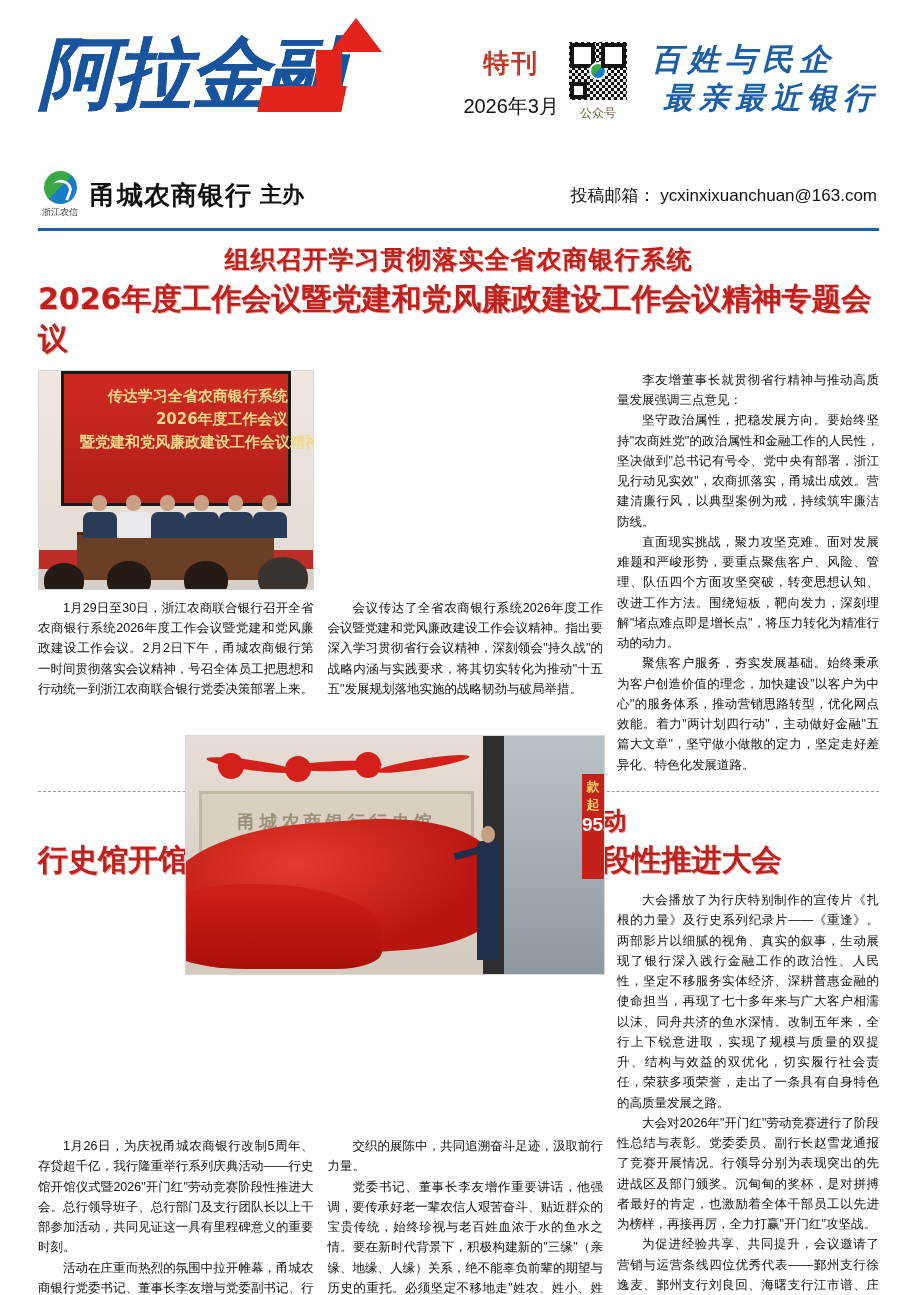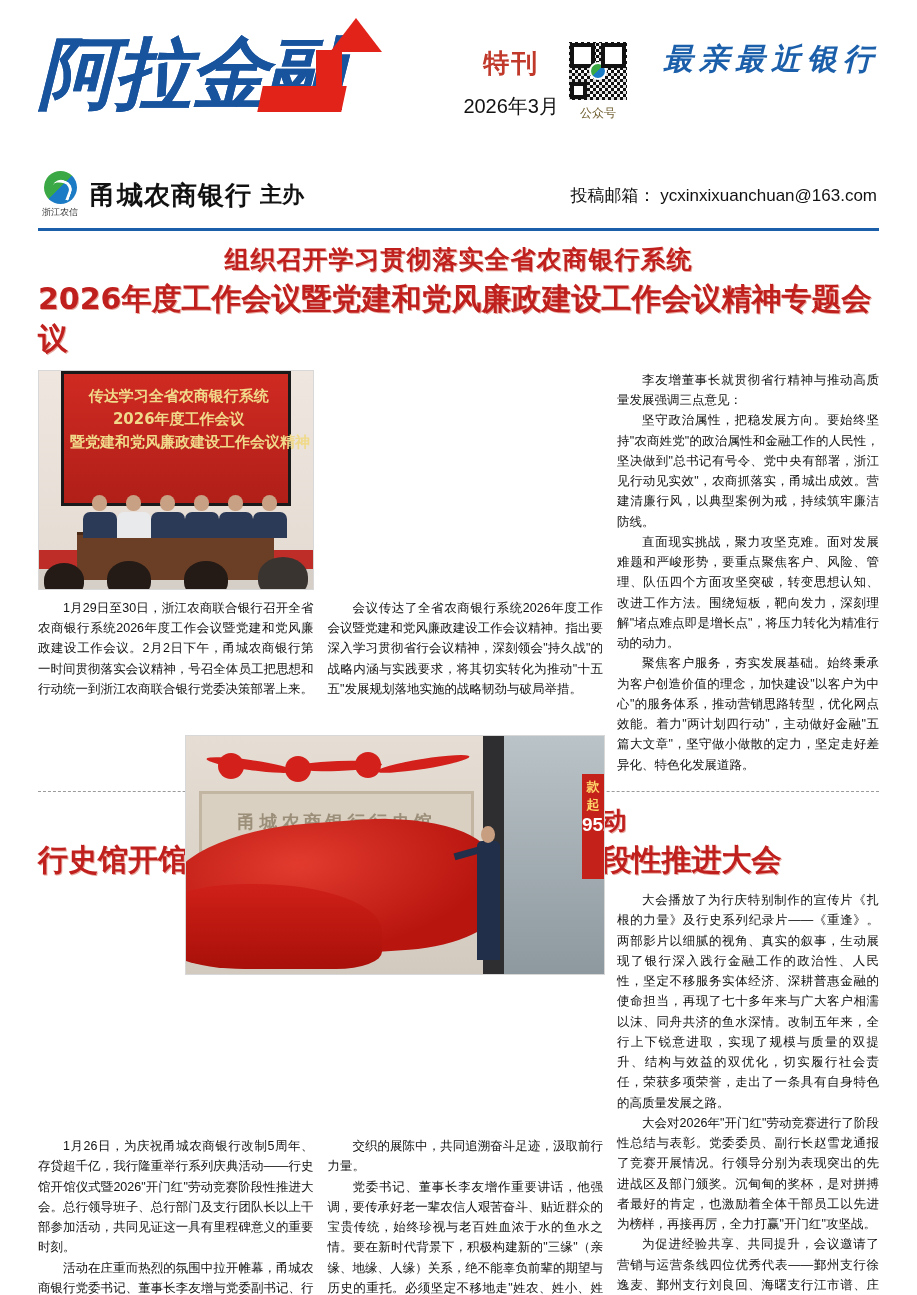--- a/index.html
+++ b/index.html
@@ -126,21 +126,21 @@
 
   .photo { width:100%; border:1px solid #d8d8d8; display:block; }
 
   
   .photo1 { height:220px; position:relative; overflow:hidden; background:#e8e2dc; }
   .p1-wall { position:absolute; inset:0; background:linear-gradient(#efe7df,#e3dbd2); }
   .p1-screen {
     position:absolute; left:8%; top:0; width:84%; height:62%;
     background:linear-gradient(#cf2a22,#b01f18); border:3px solid #1a1a1a;
   }
-  .p1-t { position:absolute; left:6px; right:0; text-align:center; color:#f0d98a;
+  .p1-t { position:absolute; left:16px; right:0; text-align:right; color:#f0d98a;
           font-weight:bold; font-family:"DejaVu Sans",sans-serif; white-space:nowrap; }
   .p1-t1 { top:10px; font-size:15px; }
   .p1-t2 { top:33px; font-size:15px; }
   .p1-t3 { top:56px; font-size:15px; }
   .p1-seat-row { position:absolute; left:16%; top:57%; width:68%; display:flex; justify-content:space-between; }
   .p1-person { width:34px; }
   .p1-head { width:15px; height:16px; border-radius:50% 50% 45% 45%; background:#c8a184; margin:0 auto 1px; }
   .p1-body { width:34px; height:26px; background:#2b3a57; border-radius:7px 7px 0 0; }
   .p1-table { position:absolute; left:14%; top:74%; width:72%; height:22%; background:#6b3f26; border-top:3px solid #4a2a17; }
   .p1-stage { position:absolute; left:0; bottom:0; width:100%; height:18%; background:#bf2d28; }
@@ -208,20 +208,21 @@
 
     <div class="mast-right">
       <div class="qr-block">
         <div class="qr-code">
           <span class="qr-dot"></span>
           <span class="qr-center"></span>
         </div>
         <div class="qr-label">公众号</div>
       </div>
       <div class="slogan">
+        <div class="slogan-line l1">百姓与民企</div>
         <div class="slogan-line l2">最亲最近银行</div>
       </div>
     </div>
   </div>
 
   <div class="subhead">
     <div class="sponsor">
       <div class="sponsor-mark">
         <div class="sponsor-circle"></div>
         <div class="sponsor-sub">浙江农信</div>

